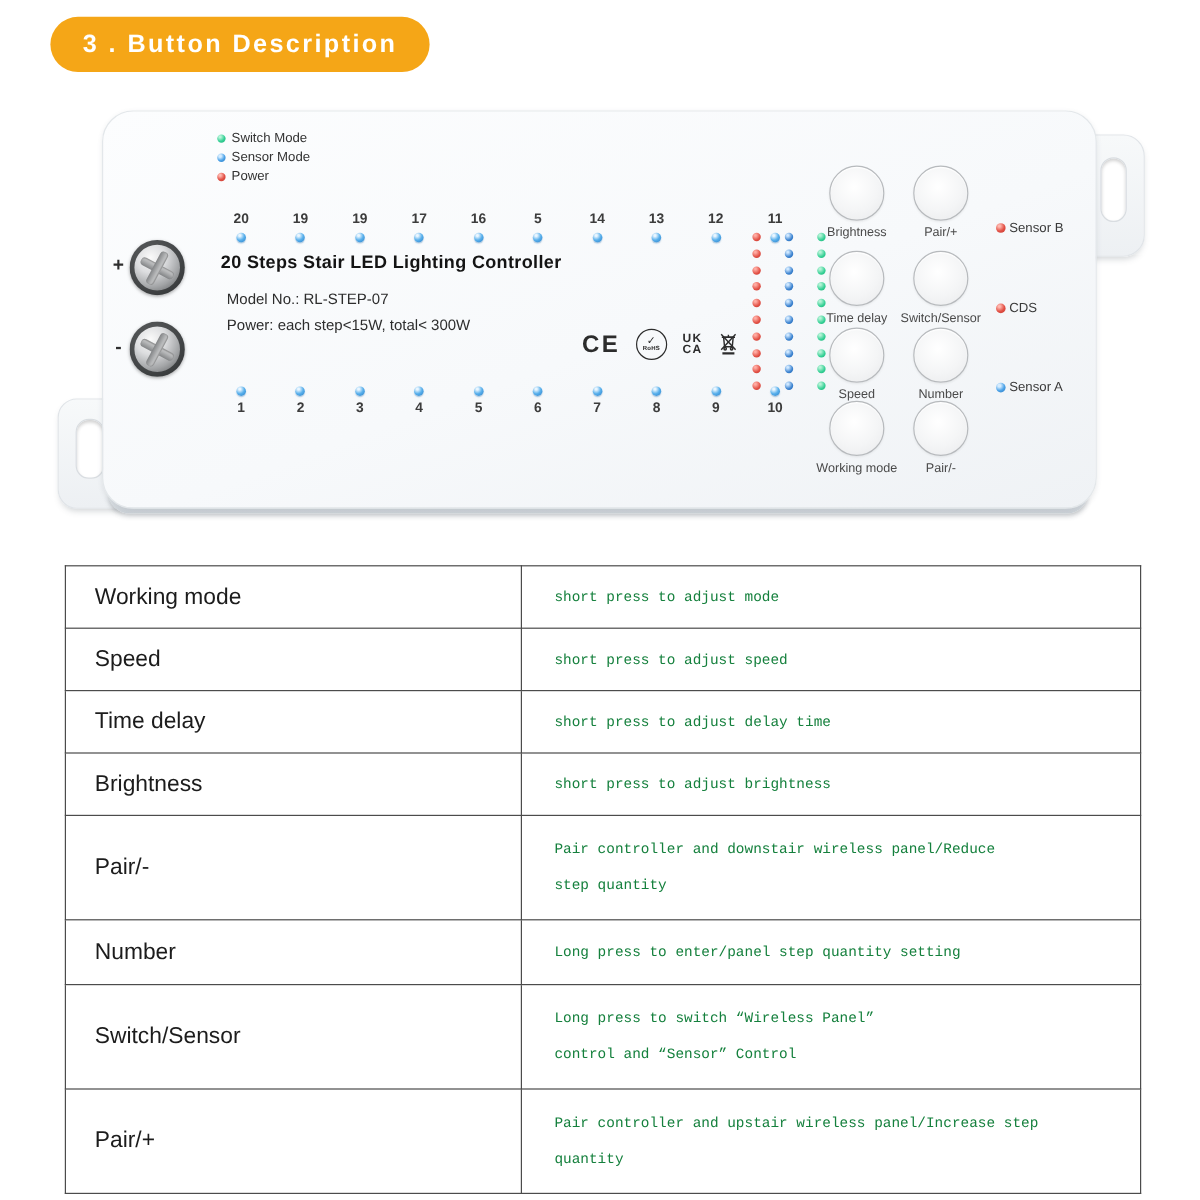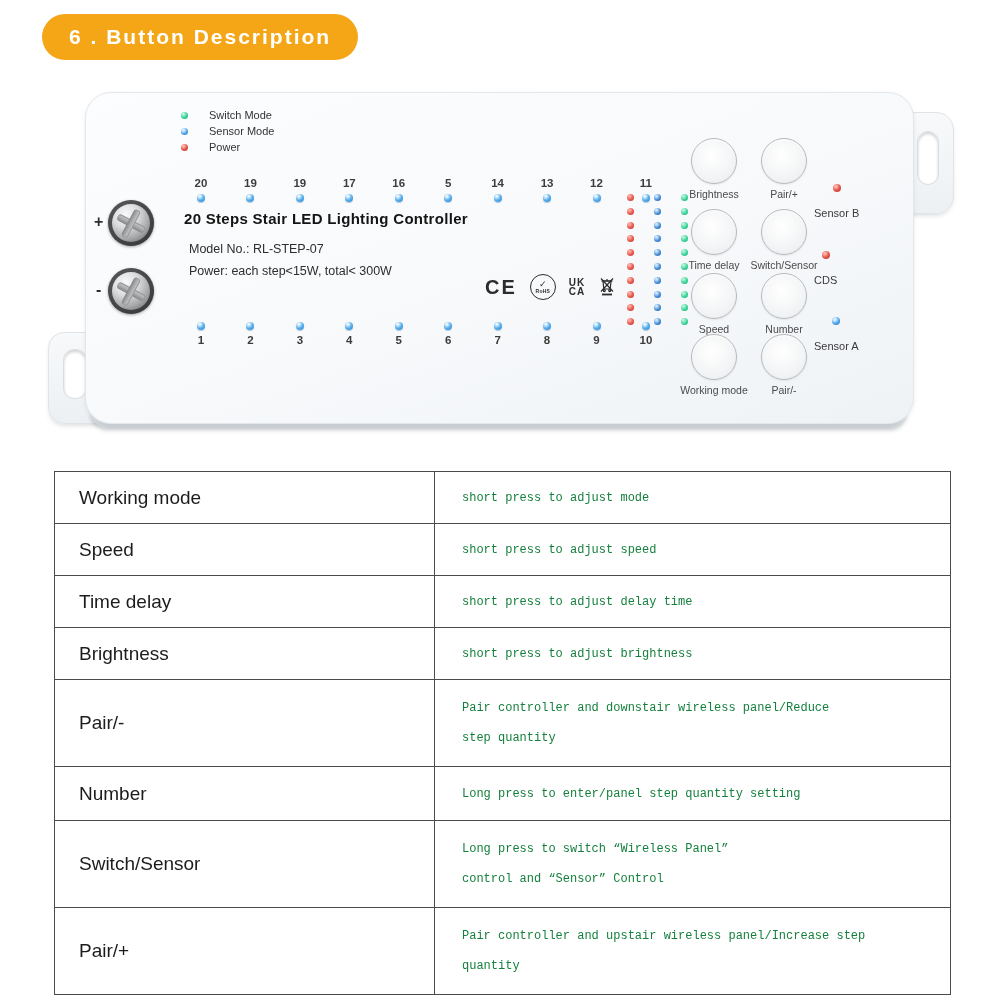--- a/index.html
+++ b/index.html
@@ -33,21 +33,21 @@
     box-shadow:0 3px 4px -1px rgba(60,70,80,.3);
   }
   .dev-body {
     position:absolute; left:0; top:0; width:827px; height:330px; border-radius:26px;
     background:linear-gradient(160deg,#fcfdfe 0%,#f7f9fb 55%,#eff2f5 100%);
     border:1px solid #e3e7ea;
     box-shadow:0 2px 4px rgba(90,100,110,.12);
   }
   
   .legend { position:absolute; left:75px; top:16px; display:flex; flex-direction:column; gap:4px; }
-  .legend-row { display:flex; align-items:center; gap:21px;padding-left:20px; }
+  .legend-row { display:flex; align-items:center; gap:5px;padding-left:20px; }
   .legend-row span { font-size:11px; color:#333; }
   .dot { width:7px; height:7px; border-radius:50%; display:inline-block; }
   .dot-green { background:radial-gradient(circle at 35% 30%, #b8f5d9 10%, #35d095 55%, #1fae77 100%); }
   .dot-red   { background:radial-gradient(circle at 35% 30%, #ffb9b0 10%, #e25045 55%, #c23a30 100%); }
   .dot-blue  { background:radial-gradient(circle at 35% 30%, #d5ecff 15%, #4da3e8 55%, #2b79bd 100%); }
   
   .steps { position:absolute; left:100px; width:475px; display:flex; justify-content:space-between; }
   .steps-top { top:84px; }
   .steps-bottom { top:229px; }
   .step-cell { width:30px; display:flex; flex-direction:column; align-items:center; gap:4px; }
@@ -73,21 +73,21 @@
   .m.r { background:radial-gradient(circle at 35% 30%, #ffaca3 10%, #e25045 60%, #c03a30 100%); }
   .m.b { background:radial-gradient(circle at 35% 30%, #cfe8ff 10%, #3d84d1 60%, #2a68ad 100%); }
   .m.g { background:radial-gradient(circle at 35% 30%, #b4f3d6 10%, #35d095 60%, #1fae77 100%); }
   
   .btn-cell { position:absolute; width:90px; display:flex; flex-direction:column; align-items:center; }
   .btn-circle { width:44px; height:44px; border-radius:50%;
     background:radial-gradient(circle at 45% 38%, #ffffff 0%, #f4f5f6 55%, #e8e9eb 100%);
     border:1.4px solid #b7babd; box-shadow:inset 0 1px 1px #ffffff, 0 1px 2px rgba(0,0,0,.07); }
   .btn-label { margin-top:4px; font-size:10.5px; color:#4a4a4a; white-space:nowrap; }
   
-  .ind { position:absolute; left:728px; display:flex; align-items:center; gap:15px;flex-direction:column; }
+  .ind { position:absolute; left:744px; display:flex; align-items:center; gap:3px; }
   .ind span { font-size:11px; color:#3a3a3a; }
   .ind .dot { width:8px; height:8px; }
   
   .screw { position:absolute; width:46px; height:46px; border-radius:50%;
     background:radial-gradient(circle at 38% 32%, #fafafa 0%, #dcdddf 30%, #a3a5a7 58%, #636567 82%, #3a3c3e 100%);
     box-shadow:inset 0 0 0 4px rgba(44,46,48,.8), 0 1px 3px rgba(0,0,0,.35); }
   .ph { position:absolute; left:8px; top:19.5px; width:30px; height:7px; border-radius:3px;
     background:linear-gradient(#d2d3d4,#838587); box-shadow:inset 0 1px 1px rgba(0,0,0,.3); }
   .ph.a { transform:rotate(28deg); } .ph.b { transform:rotate(118deg); }
   .sign { position:absolute; font-size:16px; font-weight:700; color:#2e2e2e; }
@@ -100,21 +100,21 @@
     line-height:30px; white-space:pre-line;font-family:Liberation Mono, monospace; }
   tr.h-s td { height:49px; }
   tr.h-m td { height:51px; }
   tr.h-l td { height:84px; }
 </style>
 </head>
 <body>
 
 <div class="stage">
 
-  <div class="badge">6 . Button Description</div>
+  <div class="badge">3 . Button Description</div>
 
   <div class="device">
     <div class="tab tab-tr">
       <div class="slot"></div>
     </div>
     <div class="tab tab-bl">
       <div class="slot"></div>
     </div>
     <div class="lip"></div>
     <div class="dev-body">

